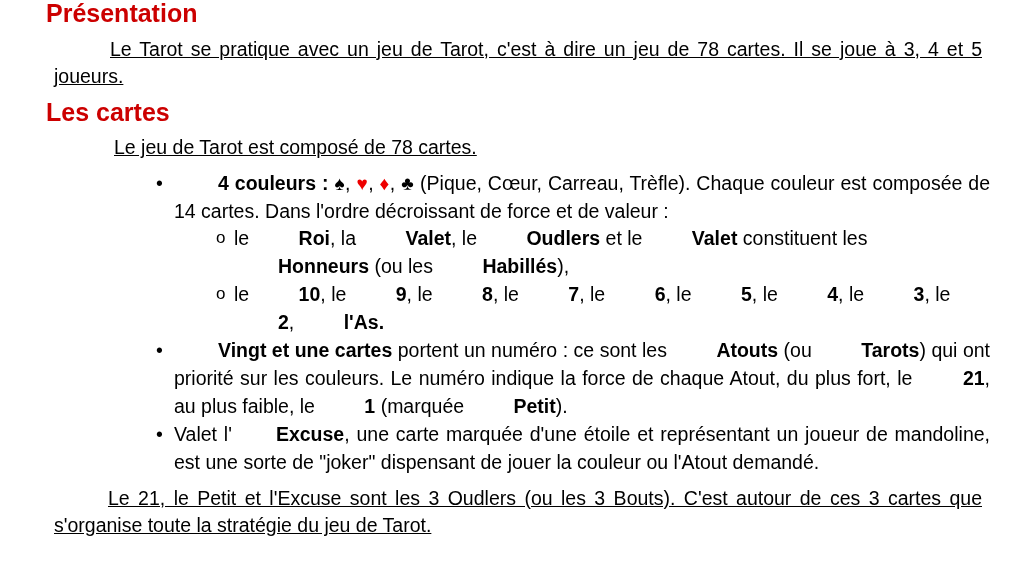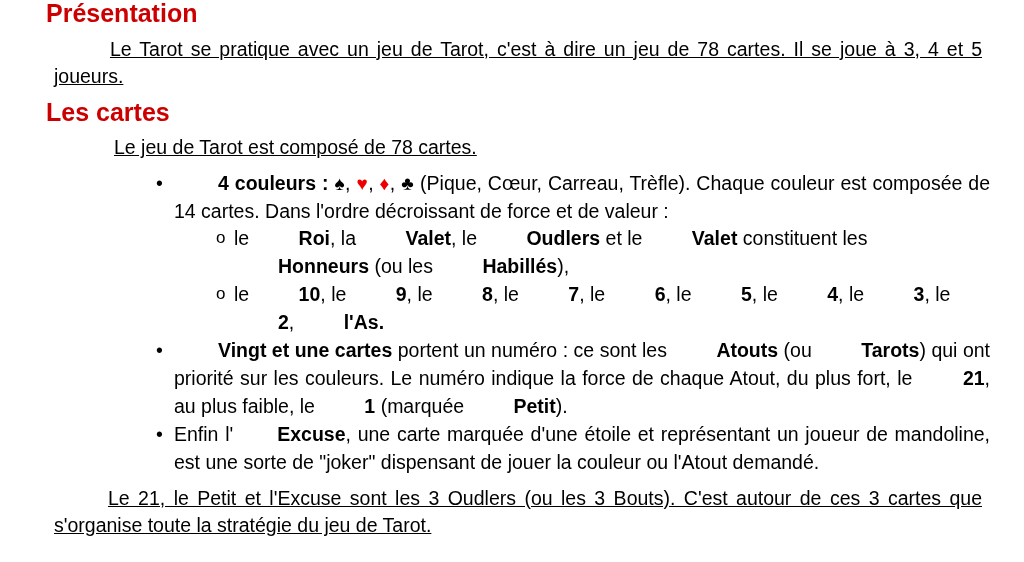--- a/index.html
+++ b/index.html
@@ -136,20 +136,20 @@
       </ul>
     </li>
 
     <li>
       <span class="bullet">•</span>
       <span><b>Vingt et une cartes</b><span> portent un numéro : ce sont les </span><b>Atouts</b><span> (ou </span><b>Tarots</b><span>) qui ont priorité sur les couleurs. Le numéro indique la force de chaque Atout, du plus fort, le </span><b>21</b><span>, au plus faible, le </span><b>1</b><span> (marquée </span><b>Petit</b><span>).</span></span>
     </li>
 
     <li>
       <span class="bullet">•</span>
-      <span><span>Enfin l'</span><b>Excuse</b><span>, une carte marquée d'une étoile et représentant un joueur de mandoline, est une sorte de "joker" dispensant de jouer la couleur ou l'Atout demandé.</span></span>
+      <span><span>Valet l'</span><b>Excuse</b><span>, une carte marquée d'une étoile et représentant un joueur de mandoline, est une sorte de "joker" dispensant de jouer la couleur ou l'Atout demandé.</span></span>
     </li>
 
   </ul>
 
   <p class="para p-outro">Le 21, le Petit et l'Excuse sont les 3 Oudlers (ou les 3 Bouts). C'est autour de ces 3 cartes que s'organise toute la stratégie du jeu de Tarot.</p>
 
 </div>
 
 </body></html>

